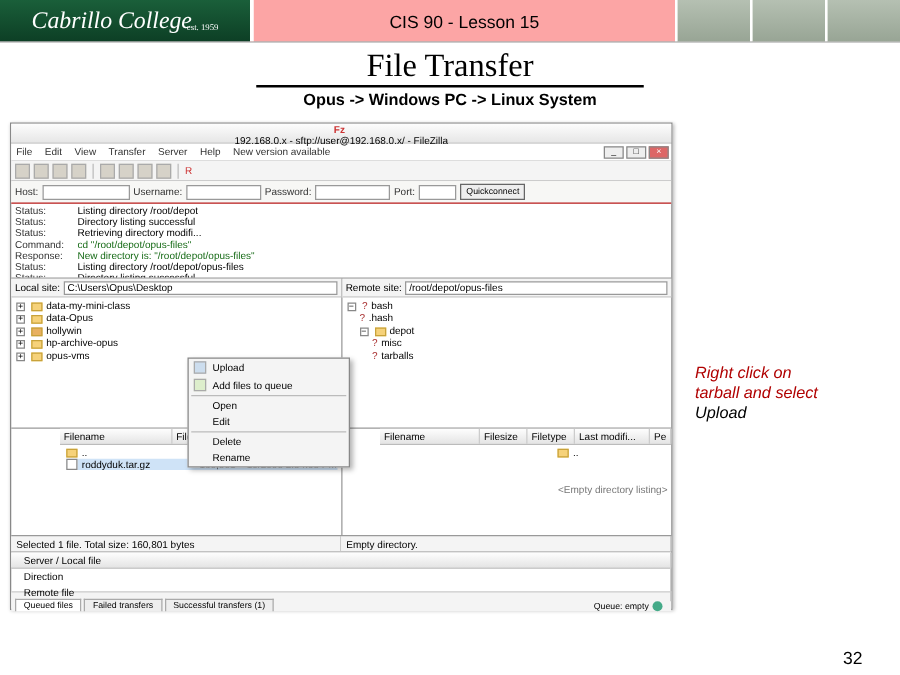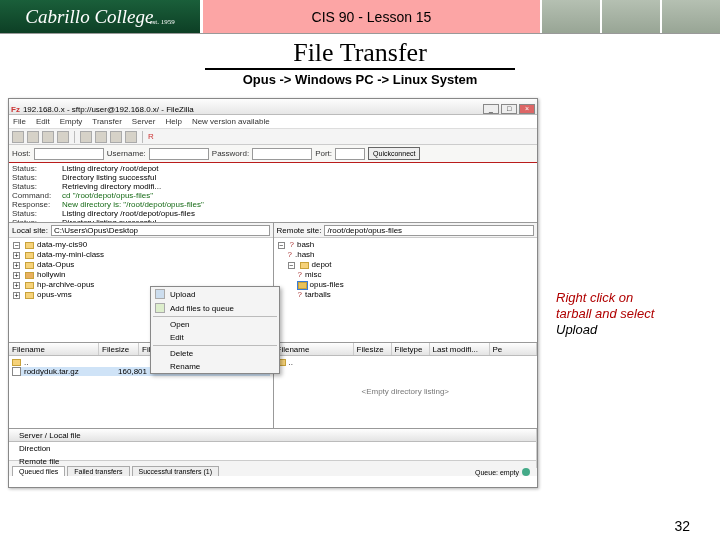--- a/index.html
+++ b/index.html
@@ -12,21 +12,21 @@
   .lesson-box { flex:1; background: #fca5a5; border-left: 3px solid #fff; display:flex; align-items:center; justify-content:center; font-size: 14px; }
   .photo-area { width: 180px; background: #c9d3c6; display:flex; }
   .photo-area div { flex:1; border-left: 2px solid #fff; background: linear-gradient(#b5c0b2,#98a595); }
 
   .title { text-align:center; font-family: Liberation Serif, serif; font-size: 26px; border-bottom: 2px solid #000; width: 310px; margin: 4px auto 2px; }
   .subtitle { text-align:center; font-weight: bold; font-size: 13px; margin-bottom: 4px; }
 
   
   .shot { position:absolute; left:8px; top:98px; width:530px; height:390px; border:1px solid #888; font-family: Tahoma, sans-serif; font-size: 8px; background:#fff; box-shadow: 1px 1px 3px rgba(0,0,0,.3); }
 
-  .win-title { height:16px; background: linear-gradient(#fdfdfd,#e6e6e6); border-bottom:1px solid #bbb; display:flex; align-items:flex-end; padding:0 2px; }
+  .win-title { height:16px; background: linear-gradient(#fdfdfd,#e6e6e6); border-bottom:1px solid #bbb; display:flex; align-items:center; padding:0 2px;flex-direction:column; }
   .win-title .fz { color:#c33; margin-right:3px; font-weight:bold; }
   .win-btns { margin-left:auto; display:flex; gap:2px;}
   .win-btn { width:16px; height:10px; border:1px solid #888; background:#eee; font-size:7px; text-align:center; line-height:8px; }
   .win-btn.close { background:#d66; color:#fff; }
 
   .menubar { height:14px; background:#fff; border-bottom:1px solid #ddd; display:flex; gap:10px; padding:0 4px; align-items:center; color:#333; }
   .toolbar { height:16px; background:#f4f4f4; border-bottom:1px solid #ccc; display:flex; align-items:center; gap:3px; padding:0 3px; }
   .toolbar .ic { width:12px; height:12px; background:#d6d2c8; border:1px solid #aaa; }
   .toolbar .sep { width:1px; height:12px; background:#bbb; margin:0 2px; }
 
@@ -46,21 +46,21 @@
   .site-row input { flex:1; height:11px; font-size:8px; border:1px solid #999; padding:0 2px; }
   .tree { flex:1; overflow:hidden; padding:2px 4px; line-height:10px; }
   .tree .node { display:flex; align-items:center; gap:3px; }
   .tree .indent1 { margin-left:10px; }
   .tree .indent2 { margin-left:20px; }
   .fld { width:9px; height:7px; background:#f6d27a; border:1px solid #c8a23a; }
   .fld.sel { outline:1px solid #3a7bd5; background:#e9c25a; }
   .exp { width:7px; height:7px; border:1px solid #888; text-align:center; line-height:5px; font-size:7px; margin-right:2px; }
 
   .lists { display:flex; height:86px; border-bottom:1px solid #999; position:relative; }
-  .list { flex:1; display:flex; flex-direction:column; }
+  .list { flex:1; display:flex; flex-direction:column;align-items:flex-end; }
   .list.left { border-right:1px solid #999; }
   .cols { height:13px; background:linear-gradient(#fefefe,#e4e4e4); border-bottom:1px solid #bbb; display:flex; }
   .cols span { border-right:1px solid #ccc; padding:0 3px; line-height:13px; }
   .filearea { flex:1; padding:2px 3px; position:relative; }
   .filerow { display:flex; align-items:center; gap:3px; }
   .filerow.sel { background:#cfe3f7; }
   .fileic { width:9px; height:9px; background:#fff; border:1px solid #888; }
   .empty { color:#777; text-align:center; margin-top:20px; font-size:8px; }
 
   .statusbars { display:flex; height:13px; border-bottom:1px solid #999; }
@@ -117,21 +117,21 @@
     <div class="win-btns">
       <div class="win-btn">_</div>
       <div class="win-btn">□</div>
       <div class="win-btn close">×</div>
     </div>
   </div>
 
   <div class="menubar">
     <span>File</span>
     <span>Edit</span>
-    <span>Empty</span>
+    <span>View</span>
     <span>Transfer</span>
     <span>Server</span>
     <span>Help</span>
     <span class="ver">New version available</span>
   </div>
 
   <div class="toolbar">
     <div class="ic"></div>
     <div class="ic"></div>
     <div class="ic"></div>
@@ -168,25 +168,20 @@
   </div>
 
   <div class="panes">
     <div class="pane left">
       <div class="site-row">
         <span>Local site:</span>
         <input value="C:\Users\Opus\Desktop" style="">
       </div>
       <div class="tree">
         <div class="node">
-            <span class="exp">−</span>
-            <div class="fld"></div>
-            <span>data-my-cis90</span>
-          </div>
-        <div class="node">
             <span class="exp">+</span>
             <div class="fld"></div>
             <span>data-my-mini-class</span>
           </div>
         <div class="node">
             <span class="exp">+</span>
             <div class="fld"></div>
             <span>data-Opus</span>
           </div>
         <div class="node">
@@ -222,24 +217,20 @@
             <span>.hash</span>
           </div>
         <div class="node indent1">
             <span class="exp">−</span>
             <div class="fld"></div>
             <span>depot</span>
           </div>
         <div class="node indent2">
             <span style="color:#a33">?</span>
             <span>misc</span>
-          </div>
-        <div class="node indent2">
-            <div class="fld sel"></div>
-            <span>opus-files</span>
           </div>
         <div class="node indent2">
             <span style="color:#a33">?</span>
             <span>tarballs</span>
           </div>
       </div>
     </div>
   </div>
 
   <div class="lists">
@@ -274,20 +265,24 @@
       <div class="filearea">
         <div class="filerow">
             <div class="fld"></div>
             <span>..</span>
           </div>
         <div class="empty">&lt;Empty directory listing&gt;</div>
       </div>
     </div>
   </div>
 
+  <div class="statusbars">
+    <div>Selected 1 file. Total size: 160,801 bytes</div>
+    <div>Empty directory.</div>
+  </div>
 
   <div class="queue-cols">
     <span>Server / Local file</span>
     <span>Direction</span>
     <span>Remote file</span>
   </div>
   <div class="queue-body"></div>
 
   <div class="tabs">
     <div class="tab">Queued files</div>

